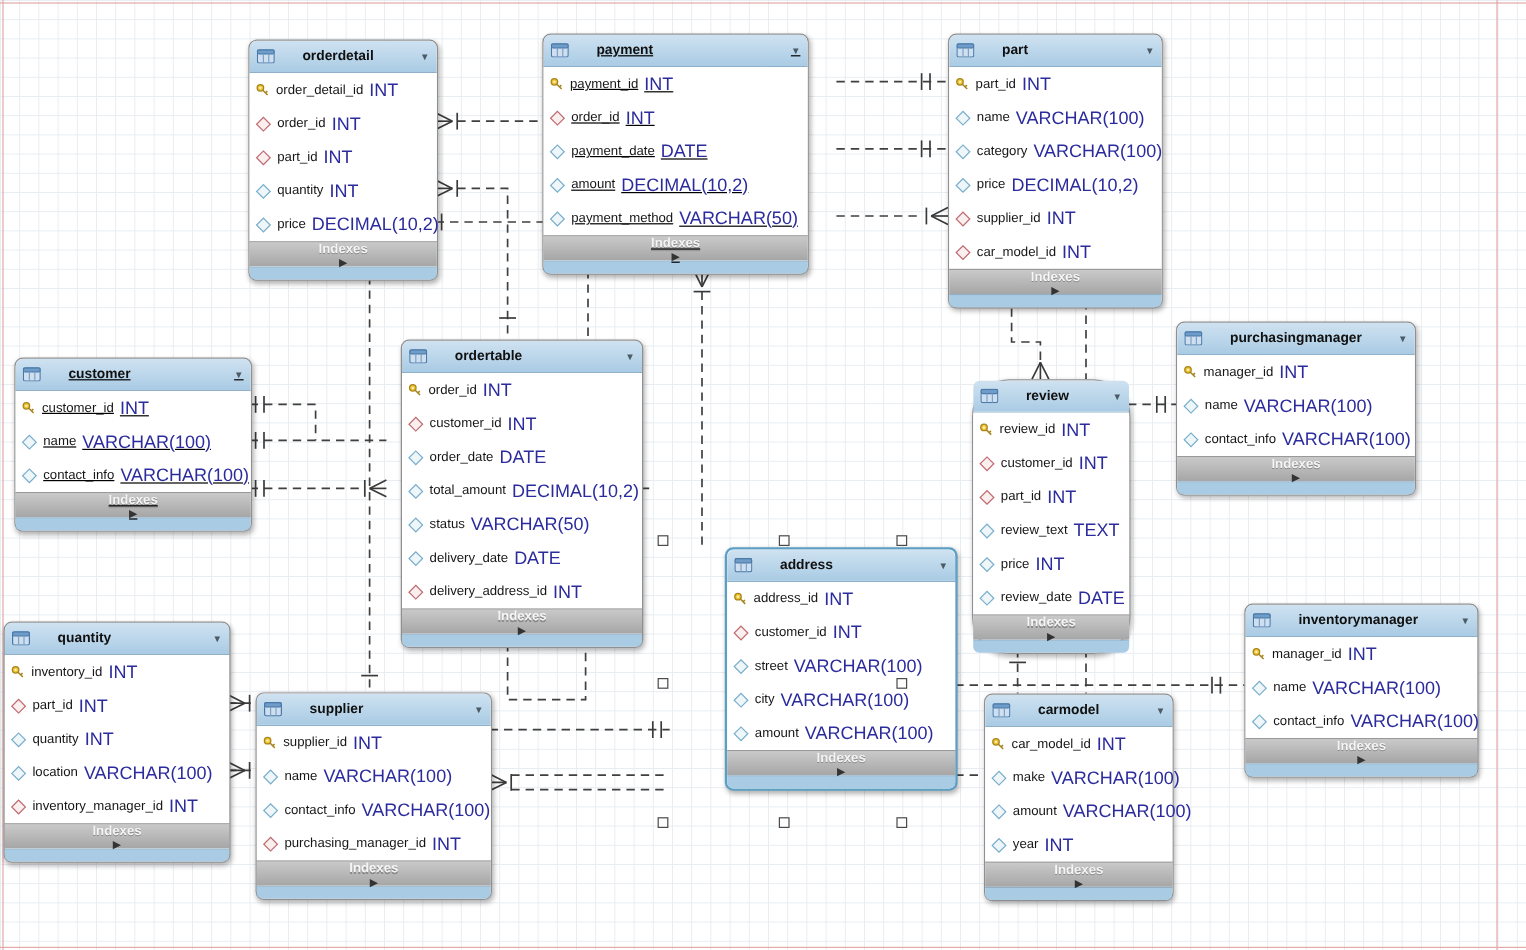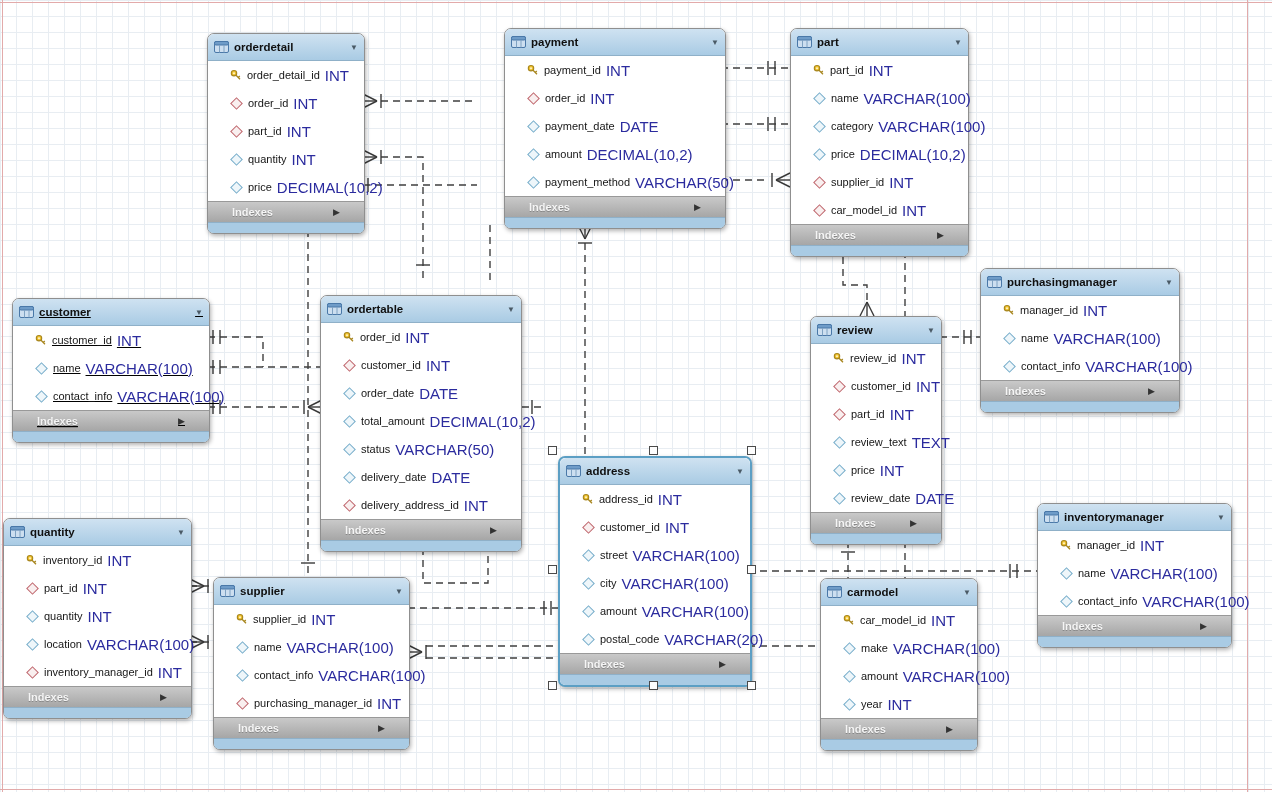--- a/index.html
+++ b/index.html
@@ -13,39 +13,39 @@
     font-family:"Liberation Sans",sans-serif;
   }
   .pageline{position:absolute;background:#e2aaaa;z-index:1;}
   #wires{position:absolute;left:0;top:0;z-index:1;}
   .wire{fill:none;stroke:#3f3f3f;stroke-width:1.4;stroke-dasharray:7 5;}
   .mk{fill:none;stroke:#3a3a3a;stroke-width:1.4;}
   .tbl{
     position:absolute;z-index:2;border:1px solid #8f8f8f;border-radius:7px;
     box-shadow:1px 2px 4px rgba(0,0,0,.3);background:#fff;
   }
-  .tbl.selected{border:2px solid #5c9fc4;}
+  .tbl.selected{border:2px solid #5c9fc4;margin-left:46px;}
   .tbl-header{
-    display:flex;align-items:center;gap:5px;height:26px;padding:0 6px;
+    display:flex;align-items:center;gap:23px;height:26px;padding:0 6px;
     background:linear-gradient(#cfe2f1,#a9cbe4);
     border-bottom:1px solid #8fb0c8;border-radius:6px 6px 0 0;
   }
   .tbl-title{font-size:11.5px;font-weight:bold;color:#101010;flex:1;white-space:nowrap;overflow:hidden;}
   .tbl-arrow{font-size:8px;color:#4a5a66;}
   .rows{background:#fff;}
-  .row{display:flex;align-items:center;gap:5px;height:28px;padding:0 4px 0 22px;white-space:nowrap;}
+  .row{display:flex;align-items:center;gap:5px;height:28px;padding:0 4px 0 5px;white-space:nowrap;}
   .fn{font-size:11px;color:#161616;}
   .ft{font-size:15px;color:#2b2b9e;}
   .dia{width:7px;height:7px;transform:rotate(45deg);flex:none;margin:0 2px;}
   .dia.fk{border:1.4px solid #c0686f;background:#f9efef;}
   .dia.col{border:1.4px solid #78aecb;background:#eef6fa;}
   .keyicon{flex:none;width:12px;height:12px;}
   .idx{
     display:flex;align-items:center;height:20px;padding:0 24px;
-    background:linear-gradient(#c9c9c9,#a6a6a6);border-top:1px solid #999;
+    background:linear-gradient(#c9c9c9,#a6a6a6);border-top:1px solid #999;flex-direction:column;
   }
   .idx-label{font-size:11px;font-weight:bold;color:#f5f5f5;flex:1;text-shadow:0 1px 0 #888;}
   .idx-arrow{font-size:9px;color:#333;}
   .tbl-footer{height:10px;background:#a9cbe4;border-radius:0 0 5px 5px;border-top:1px solid #8fb0c8;}
   .handle{
     position:absolute;z-index:3;width:9px;height:9px;background:#fdfdfd;
     border:1.5px solid #4a4a4a;box-sizing:border-box;
   }
 </style>
 </head>
@@ -187,21 +187,21 @@
             <span class="fn">price</span>
             <span class="ft">DECIMAL(10,2)</span>
           </div>
         </div>
     <div class="idx">
       <span class="idx-label">Indexes</span>
       <span class="idx-arrow">▶</span>
     </div>
     <div class="tbl-footer"></div>
   </div>
-      <div class="tbl" style="left: 504px; top: 28px; width: 220px;">
+      <div class="tbl" style="left: 452px; top: 28px; width: 220px; text-decoration: underline;">
     <div class="tbl-header">
       <svg class="tblicon" width="15" height="12" viewBox="0 0 15 12">
         <rect x="0.5" y="0.5" width="14" height="11" rx="1.5" fill="#cddff0" stroke="#4a78a8"></rect>
         <rect x="0.5" y="0.5" width="14" height="3.5" rx="1.5" fill="#6f9cc8" stroke="#4a78a8"></rect>
         <line x1="5.5" y1="4" x2="5.5" y2="11.5" stroke="#7fa2c2" stroke-width="1"></line>
         <line x1="10" y1="4" x2="10" y2="11.5" stroke="#7fa2c2" stroke-width="1"></line>
       </svg>
       <span class="tbl-title">payment</span>
       <span class="tbl-arrow">▼</span>
     </div>
@@ -326,21 +326,21 @@
             <span class="fn">contact_info</span>
             <span class="ft">VARCHAR(100)</span>
           </div>
         </div>
     <div class="idx">
       <span class="idx-label">Indexes</span>
       <span class="idx-arrow">▶</span>
     </div>
     <div class="tbl-footer"></div>
   </div>
-      <div class="tbl" style="left: 320px; top: 283px; width: 200px; margin-top: 12px;">
+      <div class="tbl" style="left: 334px; top: 283px; width: 200px;">
     <div class="tbl-header">
       <svg class="tblicon" width="15" height="12" viewBox="0 0 15 12">
         <rect x="0.5" y="0.5" width="14" height="11" rx="1.5" fill="#cddff0" stroke="#4a78a8"></rect>
         <rect x="0.5" y="0.5" width="14" height="3.5" rx="1.5" fill="#6f9cc8" stroke="#4a78a8"></rect>
         <line x1="5.5" y1="4" x2="5.5" y2="11.5" stroke="#7fa2c2" stroke-width="1"></line>
         <line x1="10" y1="4" x2="10" y2="11.5" stroke="#7fa2c2" stroke-width="1"></line>
       </svg>
       <span class="tbl-title">ordertable</span>
       <span class="tbl-arrow">▼</span>
     </div>
@@ -384,21 +384,21 @@
             <span class="fn">delivery_address_id</span>
             <span class="ft">INT</span>
           </div>
         </div>
     <div class="idx">
       <span class="idx-label">Indexes</span>
       <span class="idx-arrow">▶</span>
     </div>
     <div class="tbl-footer"></div>
   </div>
-      <div class="tbl" style="left: 810px; top: 316px; width: 130px;">
+      <div class="tbl" style="left: 810px; top: 316px; width: 130px; border-radius: 31px;">
     <div class="tbl-header">
       <svg class="tblicon" width="15" height="12" viewBox="0 0 15 12">
         <rect x="0.5" y="0.5" width="14" height="11" rx="1.5" fill="#cddff0" stroke="#4a78a8"></rect>
         <rect x="0.5" y="0.5" width="14" height="3.5" rx="1.5" fill="#6f9cc8" stroke="#4a78a8"></rect>
         <line x1="5.5" y1="4" x2="5.5" y2="11.5" stroke="#7fa2c2" stroke-width="1"></line>
         <line x1="10" y1="4" x2="10" y2="11.5" stroke="#7fa2c2" stroke-width="1"></line>
       </svg>
       <span class="tbl-title">review</span>
       <span class="tbl-arrow">▼</span>
     </div>
@@ -515,25 +515,20 @@
           </div>
           <div class="row">
             <span class="dia col"></span>
             <span class="fn">city</span>
             <span class="ft">VARCHAR(100)</span>
           </div>
           <div class="row">
             <span class="dia col"></span>
             <span class="fn">amount</span>
             <span class="ft">VARCHAR(100)</span>
-          </div>
-          <div class="row">
-            <span class="dia col"></span>
-            <span class="fn">postal_code</span>
-            <span class="ft">VARCHAR(20)</span>
           </div>
         </div>
     <div class="idx">
       <span class="idx-label">Indexes</span>
       <span class="idx-arrow">▶</span>
     </div>
     <div class="tbl-footer"></div>
   </div>
       <div class="tbl" style="left: 3px; top: 518px; width: 187px;">
     <div class="tbl-header">

